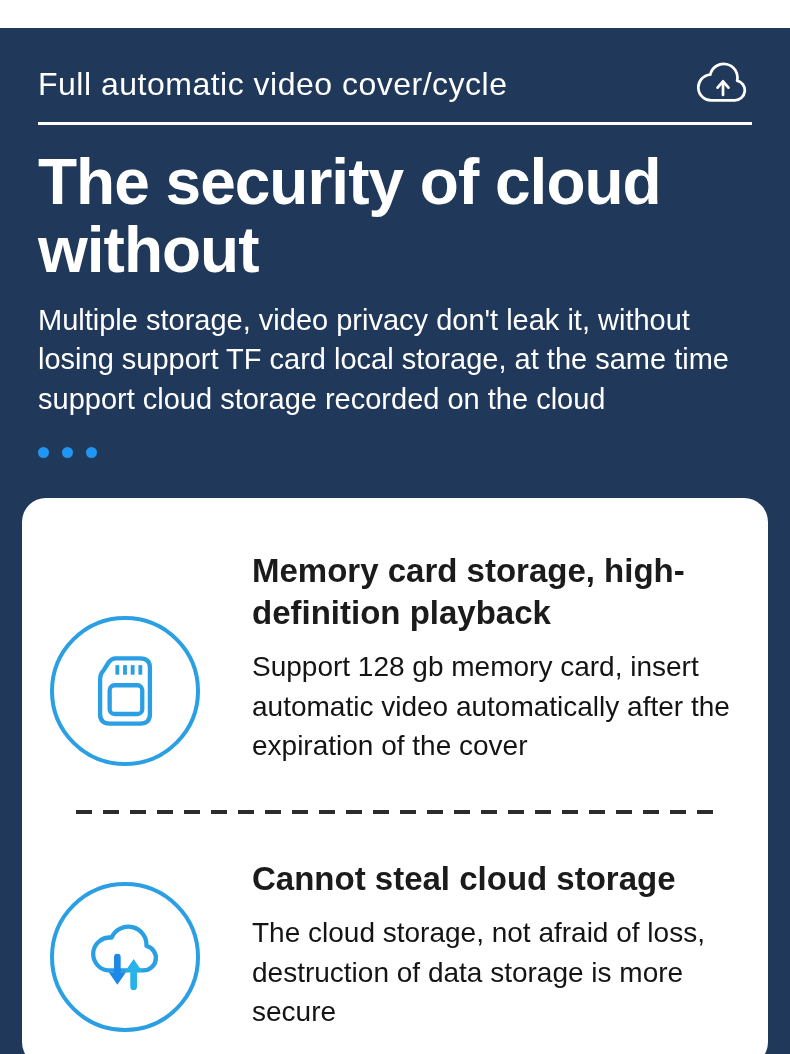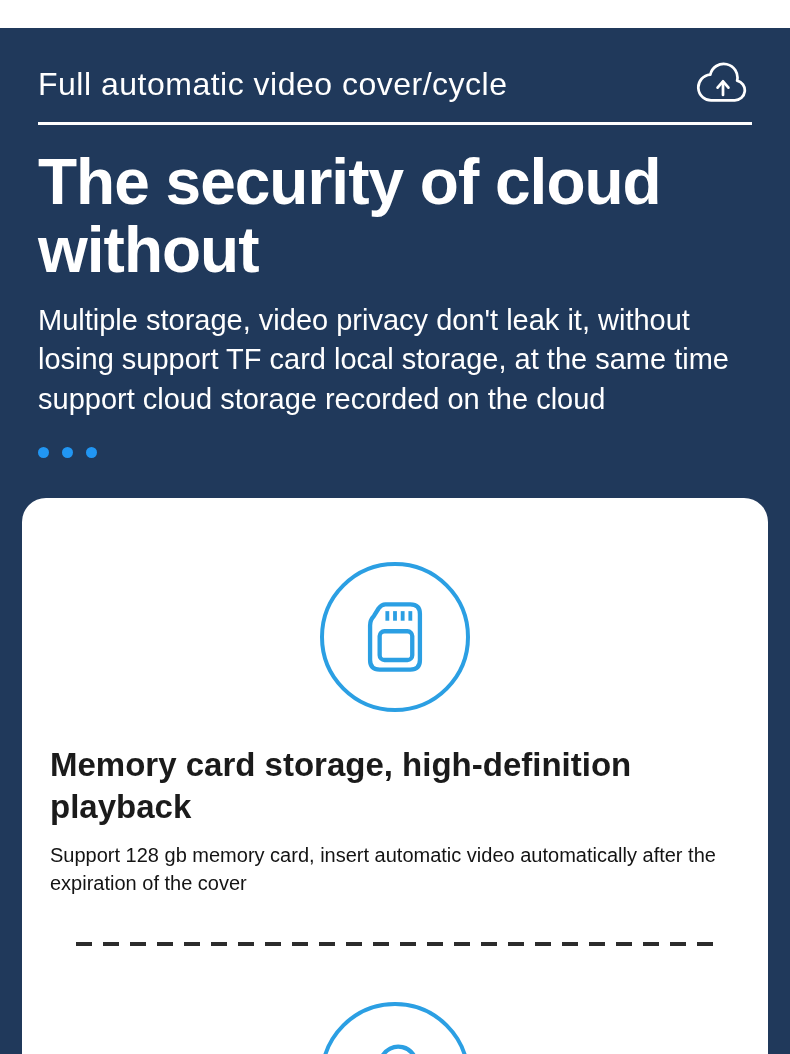--- a/index.html
+++ b/index.html
@@ -48,38 +48,38 @@
     background:var(--accent);display:inline-block;
   }
   .card{
     margin:40px 22px 0 22px;
     background:#ffffff;
     border-radius:24px;
     min-height:520px;
     padding:52px 28px 34px 28px;
   }
   .feature{
-    display:flex;gap:32px;align-items:center;flex-direction:column;
+    display:flex;gap:52px;align-items:flex-end;
   }
   .icon-circle{
     flex:0 0 150px;
     width:150px;height:150px;border-radius:50%;
     border:4px solid var(--icon_blue);
     display:flex;align-items:center;justify-content:center;
     margin-top:12px;
   }
   .feature-text{flex:1;}
   .feature-title{
     color:var(--dark_text);
     font-size:33px;font-weight:700;line-height:1.27;
   }
   .feature-desc{
     margin-top:13px;
     color:#141414;
-    font-size:20px;line-height:1.42;
+    font-size:28px;line-height:1.42;
   }
   .dashed-divider{
     height:4px;
     margin:44px 26px 44px 26px;
     background:repeating-linear-gradient(to right,#2c2c2c 0 16px,transparent 16px 27px);
   }
   svg{display:block;}
 </style>
 </head>
 <body>
@@ -135,17 +135,21 @@
       <div class="feature">
         <div class="icon-circle">
           <svg width="92" height="92" viewBox="0 0 96 96" fill="none">
             <path d="M30 62 h37 a13 13 0 0 0 3.4-25.6 A19 19 0 0 0 34 27.8 A14.5 14.5 0 0 0 30 62 Z" stroke="#2b9fe3" stroke-width="4.5" stroke-linejoin="round"></path>
             <path d="M40 48 V66" stroke="#1e88e5" stroke-width="7" stroke-linecap="round"></path>
             <polygon points="31,64 49,64 40,77" fill="#1e88e5"></polygon>
             <path d="M57 79 V61" stroke="#27b3e8" stroke-width="7" stroke-linecap="round"></path>
             <polygon points="48,63 66,63 57,50" fill="#27b3e8"></polygon>
           </svg>
         </div>
+        <div class="feature-text">
+          <div class="feature-title">Cannot steal cloud storage</div>
+          <div class="feature-desc">The cloud storage, not afraid of loss, destruction of data storage is more secure</div>
+        </div>
       </div>
 
     </div>
   </div>
 </div>
 
 </body></html>

